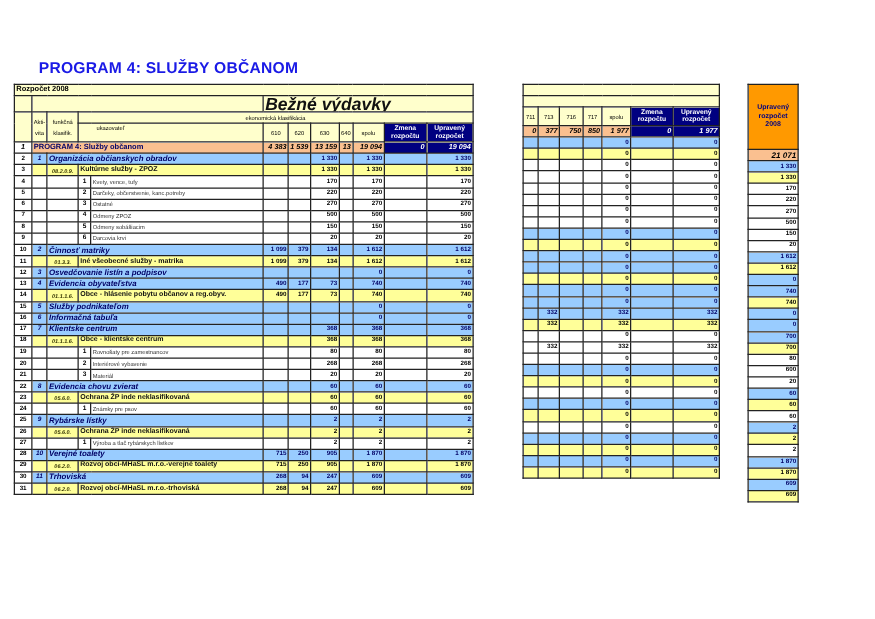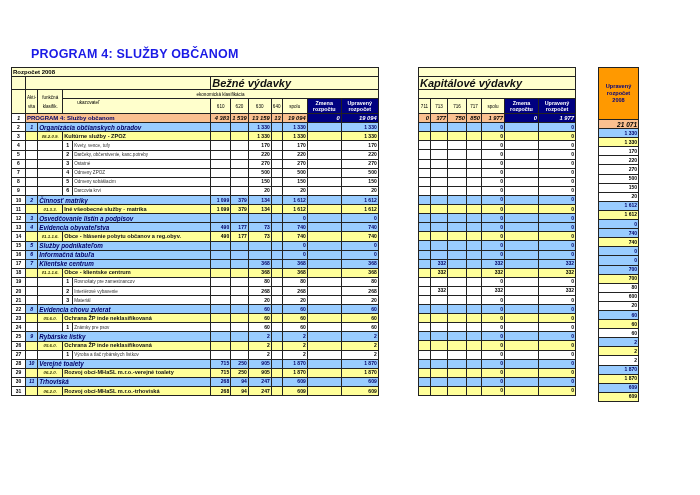--- a/index.html
+++ b/index.html
@@ -4,21 +4,21 @@
 <style>
   html, body { margin:0; padding:0; background:#ffffff; }
   body { width:700px; height:495px; position:relative; overflow:hidden; font-family:"Liberation Sans", sans-serif; }
   .title { position:absolute; left:31px; top:47px; font-size:12.5px; font-weight:bold; color:#1a1ae6; letter-spacing:0.2px; }
   table { border-collapse:collapse; position:absolute; top:67px; table-layout:fixed; }
   td { border:1px solid #222; padding:0 1px; font-size:5.2px; height:8.1px; line-height:7px; white-space:nowrap; overflow:hidden; color:#000; }
   #tblA { left:11px; }
   #tblB { left:418px; }
   #tblC { left:598px; }
   .hdr-yellow { background:#ffffcc; }
-  .big { font-size:11px; font-weight:bold; font-style:italic; color:#111; }
+  .big { font-size:14px; font-weight:bold; font-style:italic; color:#111; }
   .navy { background:#000080; color:#fff; font-weight:bold; text-align:center; font-size:5.4px; line-height:6px; }
   .orange-h { background:#ff9900; color:#000080; font-weight:bold; text-align:center; font-size:5.6px; line-height:7px; }
   .c { text-align:center; }
   .prog td { background:#fac090; font-weight:bold; font-style:italic; font-size:5.8px; }
   .prog td.navycell { background:#000080; color:#fff; }
   .prog .lbl { font-style:normal; color:#000066; font-size:6px; }
   .blue td { background:#99ccff; font-weight:bold; color:#000066; }
   .blue .lbl { font-style:italic; font-size:6.3px; }
   .yel td { background:#ffff99; }
   .yel .code { font-style:italic; font-weight:bold; color:#333300; text-align:center; font-size:4.4px; }
@@ -486,23 +486,20 @@
       <col style="width:15px">
       <col style="width:23px">
     <col style="width:34px">
       <col style="width:37px">
   </colgroup>
   <tbody id="bodyB">
     <tr class="hdr-yellow">
         <td colspan="7" style="height:8px"></td>
       </tr>
     <tr class="hdr-yellow">
-      <td colspan="7" class="big" style="height:12px">Kapitálové výdavky</td>
-    </tr>
-    <tr class="hdr-yellow">
         <td colspan="7"></td>
       </tr>
     <tr class="hdr-yellow">
       <td class="c" style="font-size:4.6px;height:14px">711</td>
       <td class="c" style="font-size:4.6px">713</td>
       <td class="c" style="font-size:4.6px">716</td>
       <td class="c" style="font-size:4.6px">717</td>
       <td class="c" style="font-size:4.6px">spolu</td>
       <td class="navy" style="white-space:normal">Zmena rozpočtu</td>
       <td class="navy" style="white-space:normal">Upravený rozpočet</td>

